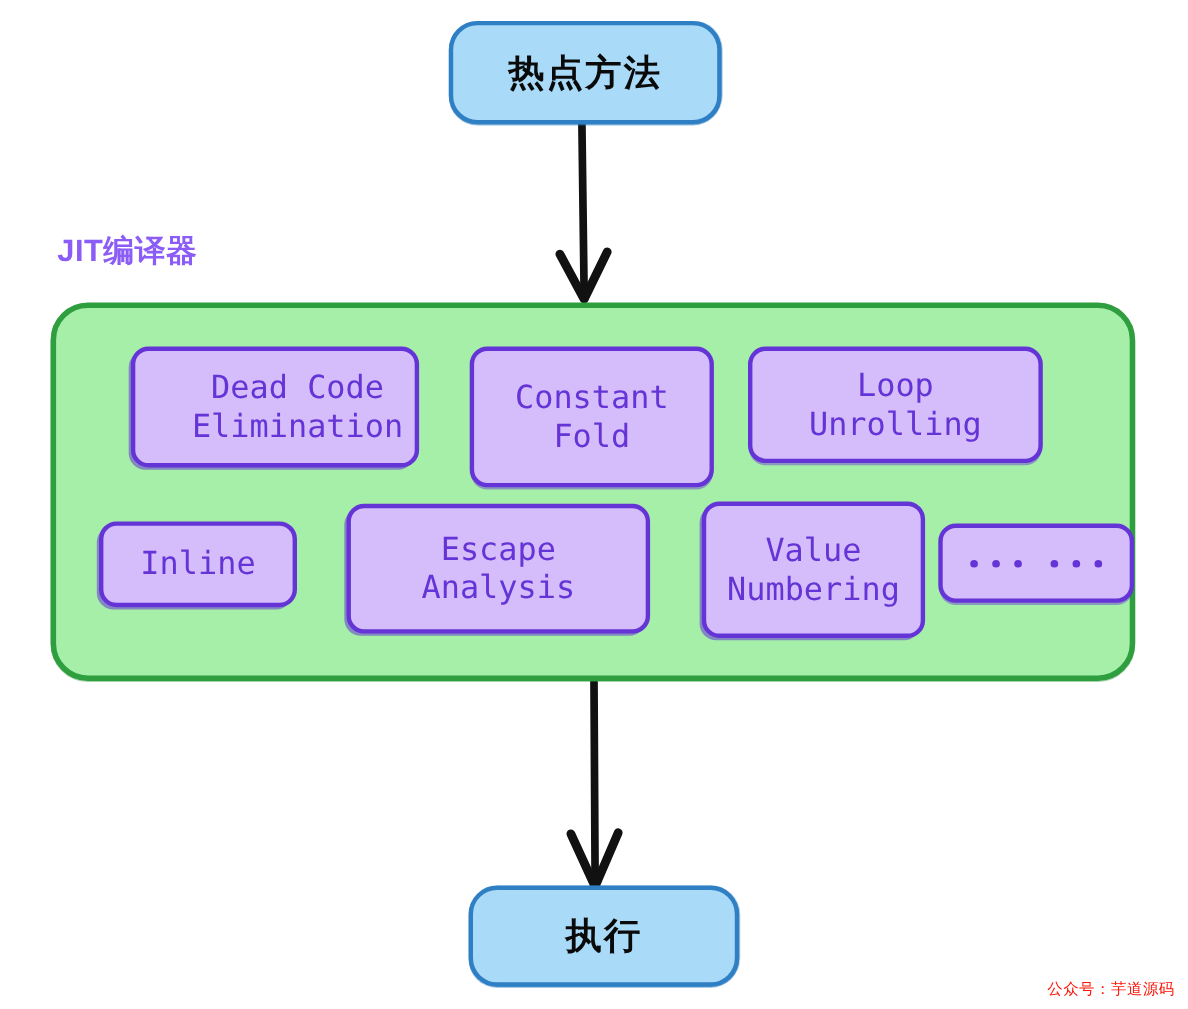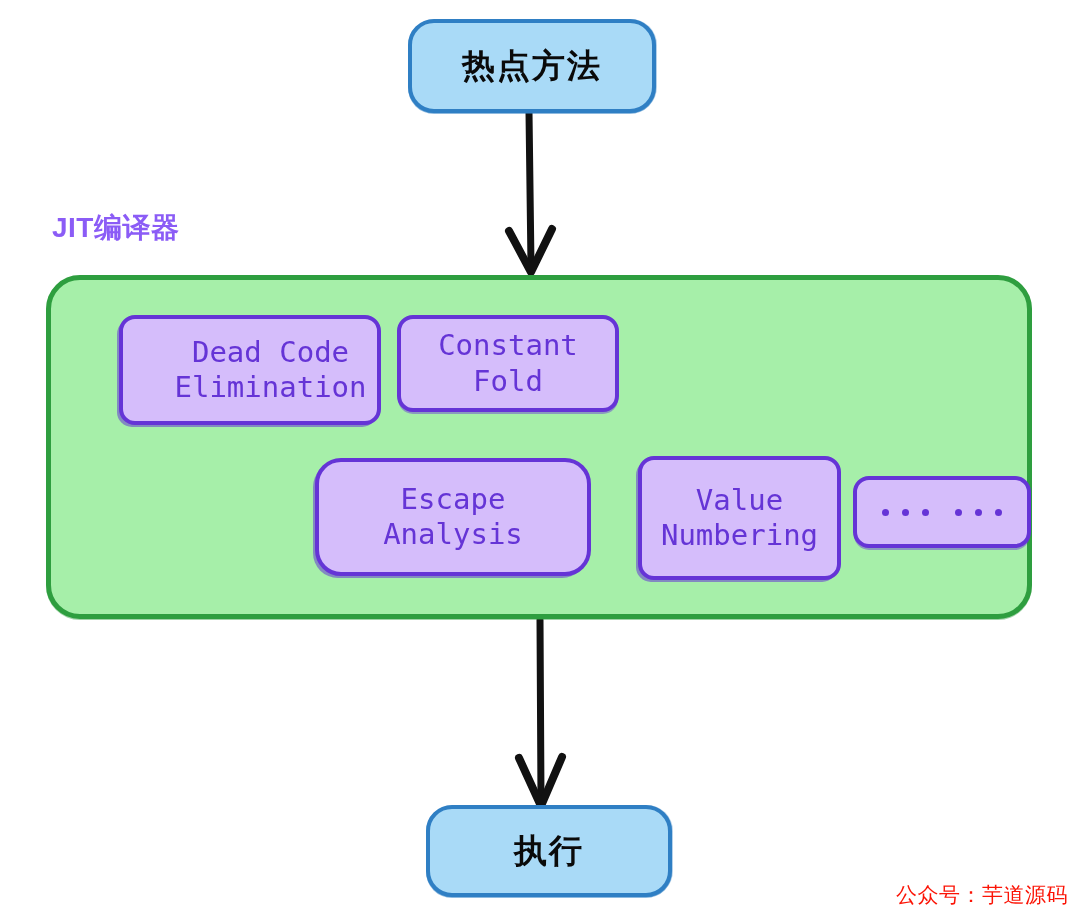--- a/index.html
+++ b/index.html
@@ -104,21 +104,21 @@
     border-radius: 50%;
     background: #6534d6;
   }
 
   #watermark {
     position: absolute;
     right: 12px;
     bottom: 8px;
     color: #fb1406;
     font-family: "Liberation Sans", sans-serif;
-    font-size: 21px;
+    font-size: 14px;
     letter-spacing: .5px;
     white-space: nowrap;
   }
 
   .arrow-layer {
     position: absolute;
     inset: 0;
     pointer-events: none;
   }
 </style>
@@ -142,26 +142,29 @@
 
   <div class="node blue" style="left:408px; top:19px; width:248px; height:94px;">热点方法</div>
 
   <div id="jit-label">JIT编译器</div>
 
   <div id="jit-container">
 
     <div class="node purple" style="left:68px; top:35px; width:262px; height:110px;padding-left:41px;">Dead Code
 Elimination</div>
 
-    <div class="node purple flat" style="left:346px; top:35px; width:222px; height:97px;">Constant
+    <div class="node purple flat" style="left:376px; top:35px; width:222px; height:128px;">Constant
 Fold</div>
 
+    <div class="node purple flat" style="left:629px; top:35px; width:268px; height:106px;">Loop
+Unrolling</div>
 
+    <div class="node purple" style="left:39px; top:194px; width:180px; height:78px;">Inline</div>
 
-    <div class="node purple" style="left:264px; top:178px; width:276px; height:118px;border-radius:26px;">Escape
+    <div class="node purple" style="left:264px; top:178px; width:276px; height:118px;">Escape
 Analysis</div>
 
     <div class="node purple" style="left:567px; top:176px; width:203px; height:124px;margin-left:20px;">Value
 Numbering</div>
 
     <div class="node purple flat" style="left:802px; top:196px; width:178px; height:72px;">
       <span class="dots">
         <span class="grp">
           <span class="dot"></span><span class="dot"></span><span class="dot"></span>
         </span>

